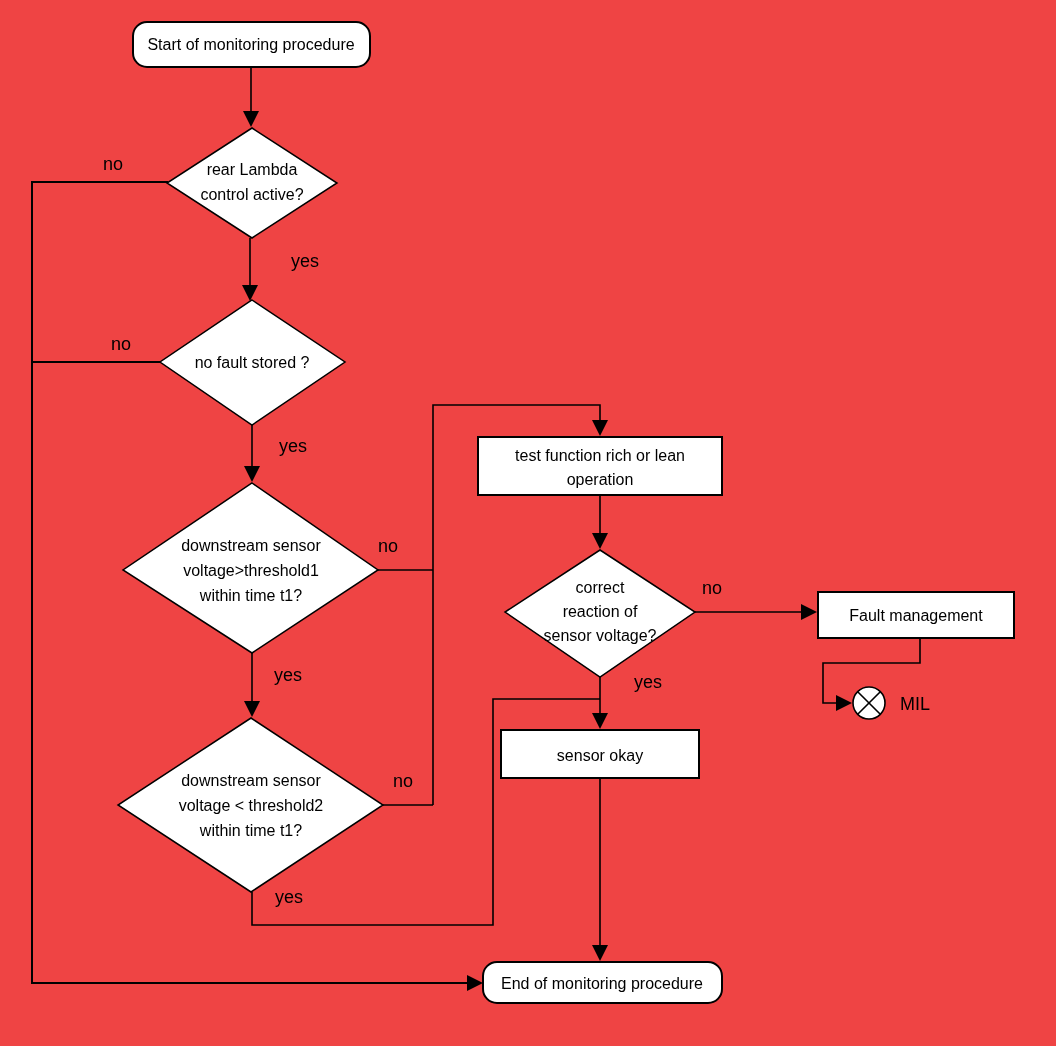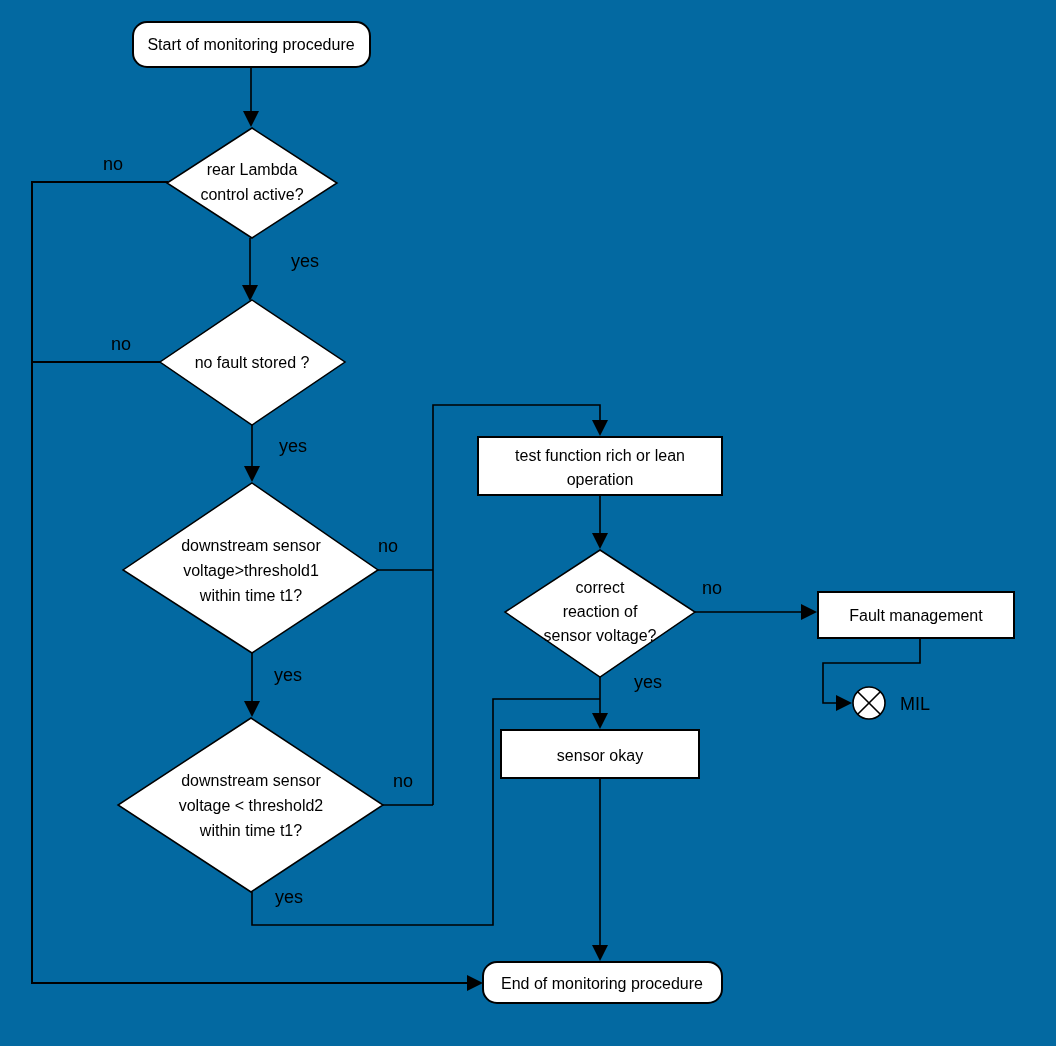--- a/index.html
+++ b/index.html
@@ -4,21 +4,21 @@
 <style>
   html, body {
     margin: 0;
     padding: 0;
     background: #ffffff;
   }
   .canvas {
     position: relative;
     width: 1056px;
     height: 1046px;
-    background: #0369a1;
+    background: #ef4444;
     font-family: "Liberation Sans", sans-serif;
   }
   svg text {
     font-family: "Liberation Sans", sans-serif;
     fill: #000000;
   }
   .node-text {
     font-size: 16px;
   }
   .branch-label {

